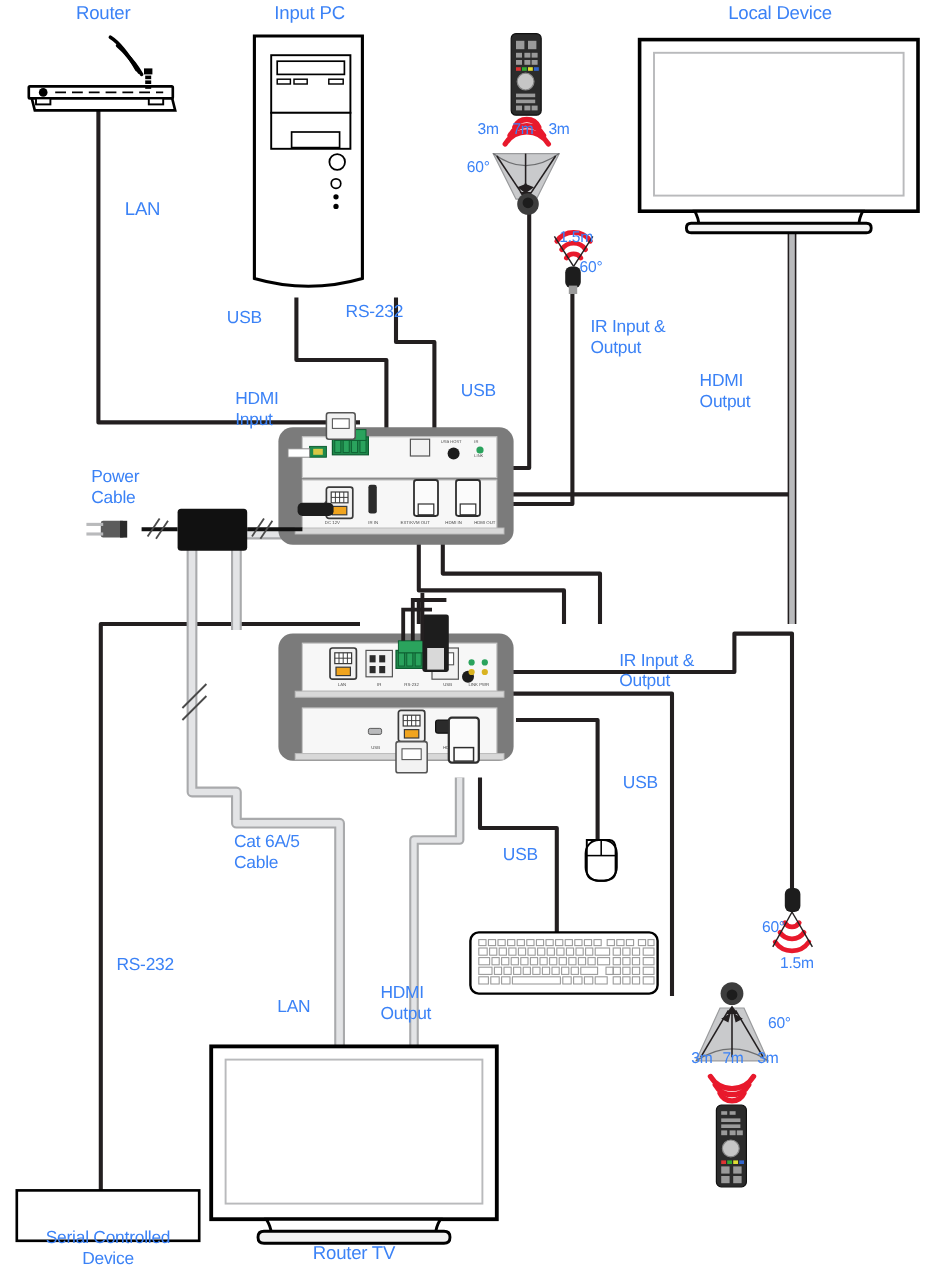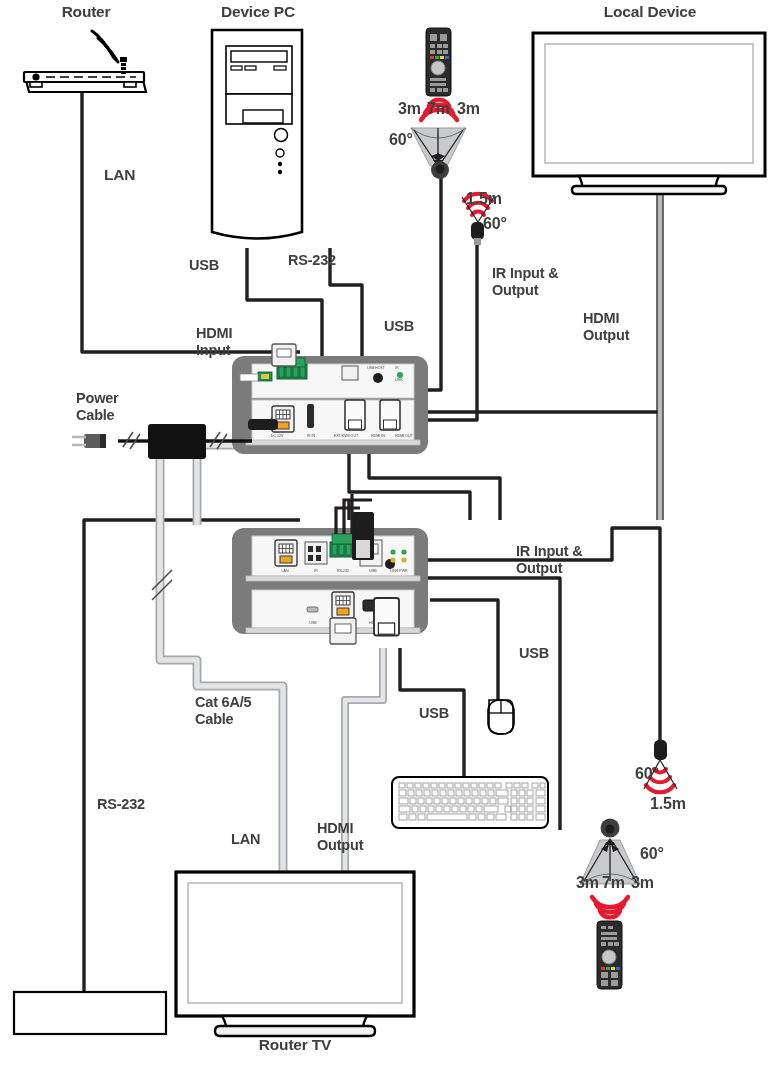--- a/index.html
+++ b/index.html
@@ -1,25 +1,25 @@
 <!DOCTYPE html>
 <html><head>
 <meta charset="utf-8">
 <style>
   html,body{margin:0;padding:0;background:#fff;}
   body{width:774px;height:1066px;position:relative;
        font-family:"Liberation Sans","DejaVu Sans",sans-serif;
        -webkit-font-smoothing:antialiased;}
   #stage{position:absolute;left:0;top:0;width:774px;height:1066px;overflow:hidden;}
   svg{position:absolute;left:0;top:0;}
-  .lbl{position:absolute;color:#404040;font-weight:bold;line-height:1.16;
+  .lbl{position:absolute;color:#3b82f6;font-weight:normal;line-height:1.16;
        letter-spacing:-0.2px;white-space:pre;}
   .t18{font-size:15.5px;}
   .t16{font-size:14.5px;}
-  .t11{font-size:16px;}
+  .t11{font-size:13px;}
   .ctr{text-align:center;}
 </style>
 </head>
 <body>
 
 <div id="stage">
 
 <svg width="774" height="1066" viewBox="0 0 774 1066">
   <defs>
     <g id="rj45">
@@ -527,21 +527,21 @@
           <rect x="611" y="972" width="7" height="6"></rect>
       <rect x="601" y="980" width="7" height="6"></rect>
           <rect x="611" y="980" width="7" height="6"></rect>
     </g>
   </g>
 
 </svg>
 
 <div class="lbl t18 ctr" style="left:38px;top:3px;width:96px;">Router</div>
 
-<div class="lbl t18 ctr" style="left:206px;top:3px;width:104px;">Device PC</div>
+<div class="lbl t18 ctr" style="left:206px;top:3px;width:104px;">Input PC</div>
 
 <div class="lbl t18 ctr" style="left:580px;top:3px;width:140px;">Local Device</div>
 
 <div class="lbl t18" style="left:104px;top:166px;">LAN</div>
 
 <div class="lbl t16" style="left:189px;top:257px;">USB</div>
 
 <div class="lbl t16" style="left:288px;top:252px;">RS-232</div>
 
 <div class="lbl t16" style="left:196px;top:325px;">HDMI
@@ -569,20 +569,22 @@
 Cable</div>
 
 <div class="lbl t16" style="left:97px;top:796px;">RS-232</div>
 
 <div class="lbl t16" style="left:231px;top:831px;">LAN</div>
 
 <div class="lbl t16" style="left:317px;top:820px;">HDMI
 Output</div>
 
 
+<div class="lbl t16 ctr" style="left:5px;top:1024px;width:170px;">Serial Controlled
+Device</div>
 
 <div class="lbl t18 ctr" style="left:235px;top:1036px;width:120px;">Router TV</div>
 
 <div class="lbl t11" style="left:398px;top:100px;">3m</div>
 <div class="lbl t11" style="left:427px;top:100px;">7m</div>
 <div class="lbl t11" style="left:457px;top:100px;">3m</div>
 <div class="lbl t11" style="left:389px;top:131px;">60°</div>
 
 <div class="lbl t11" style="left:466px;top:190px;">1.5m</div>
 <div class="lbl t11" style="left:483px;top:215px;">60°</div>

